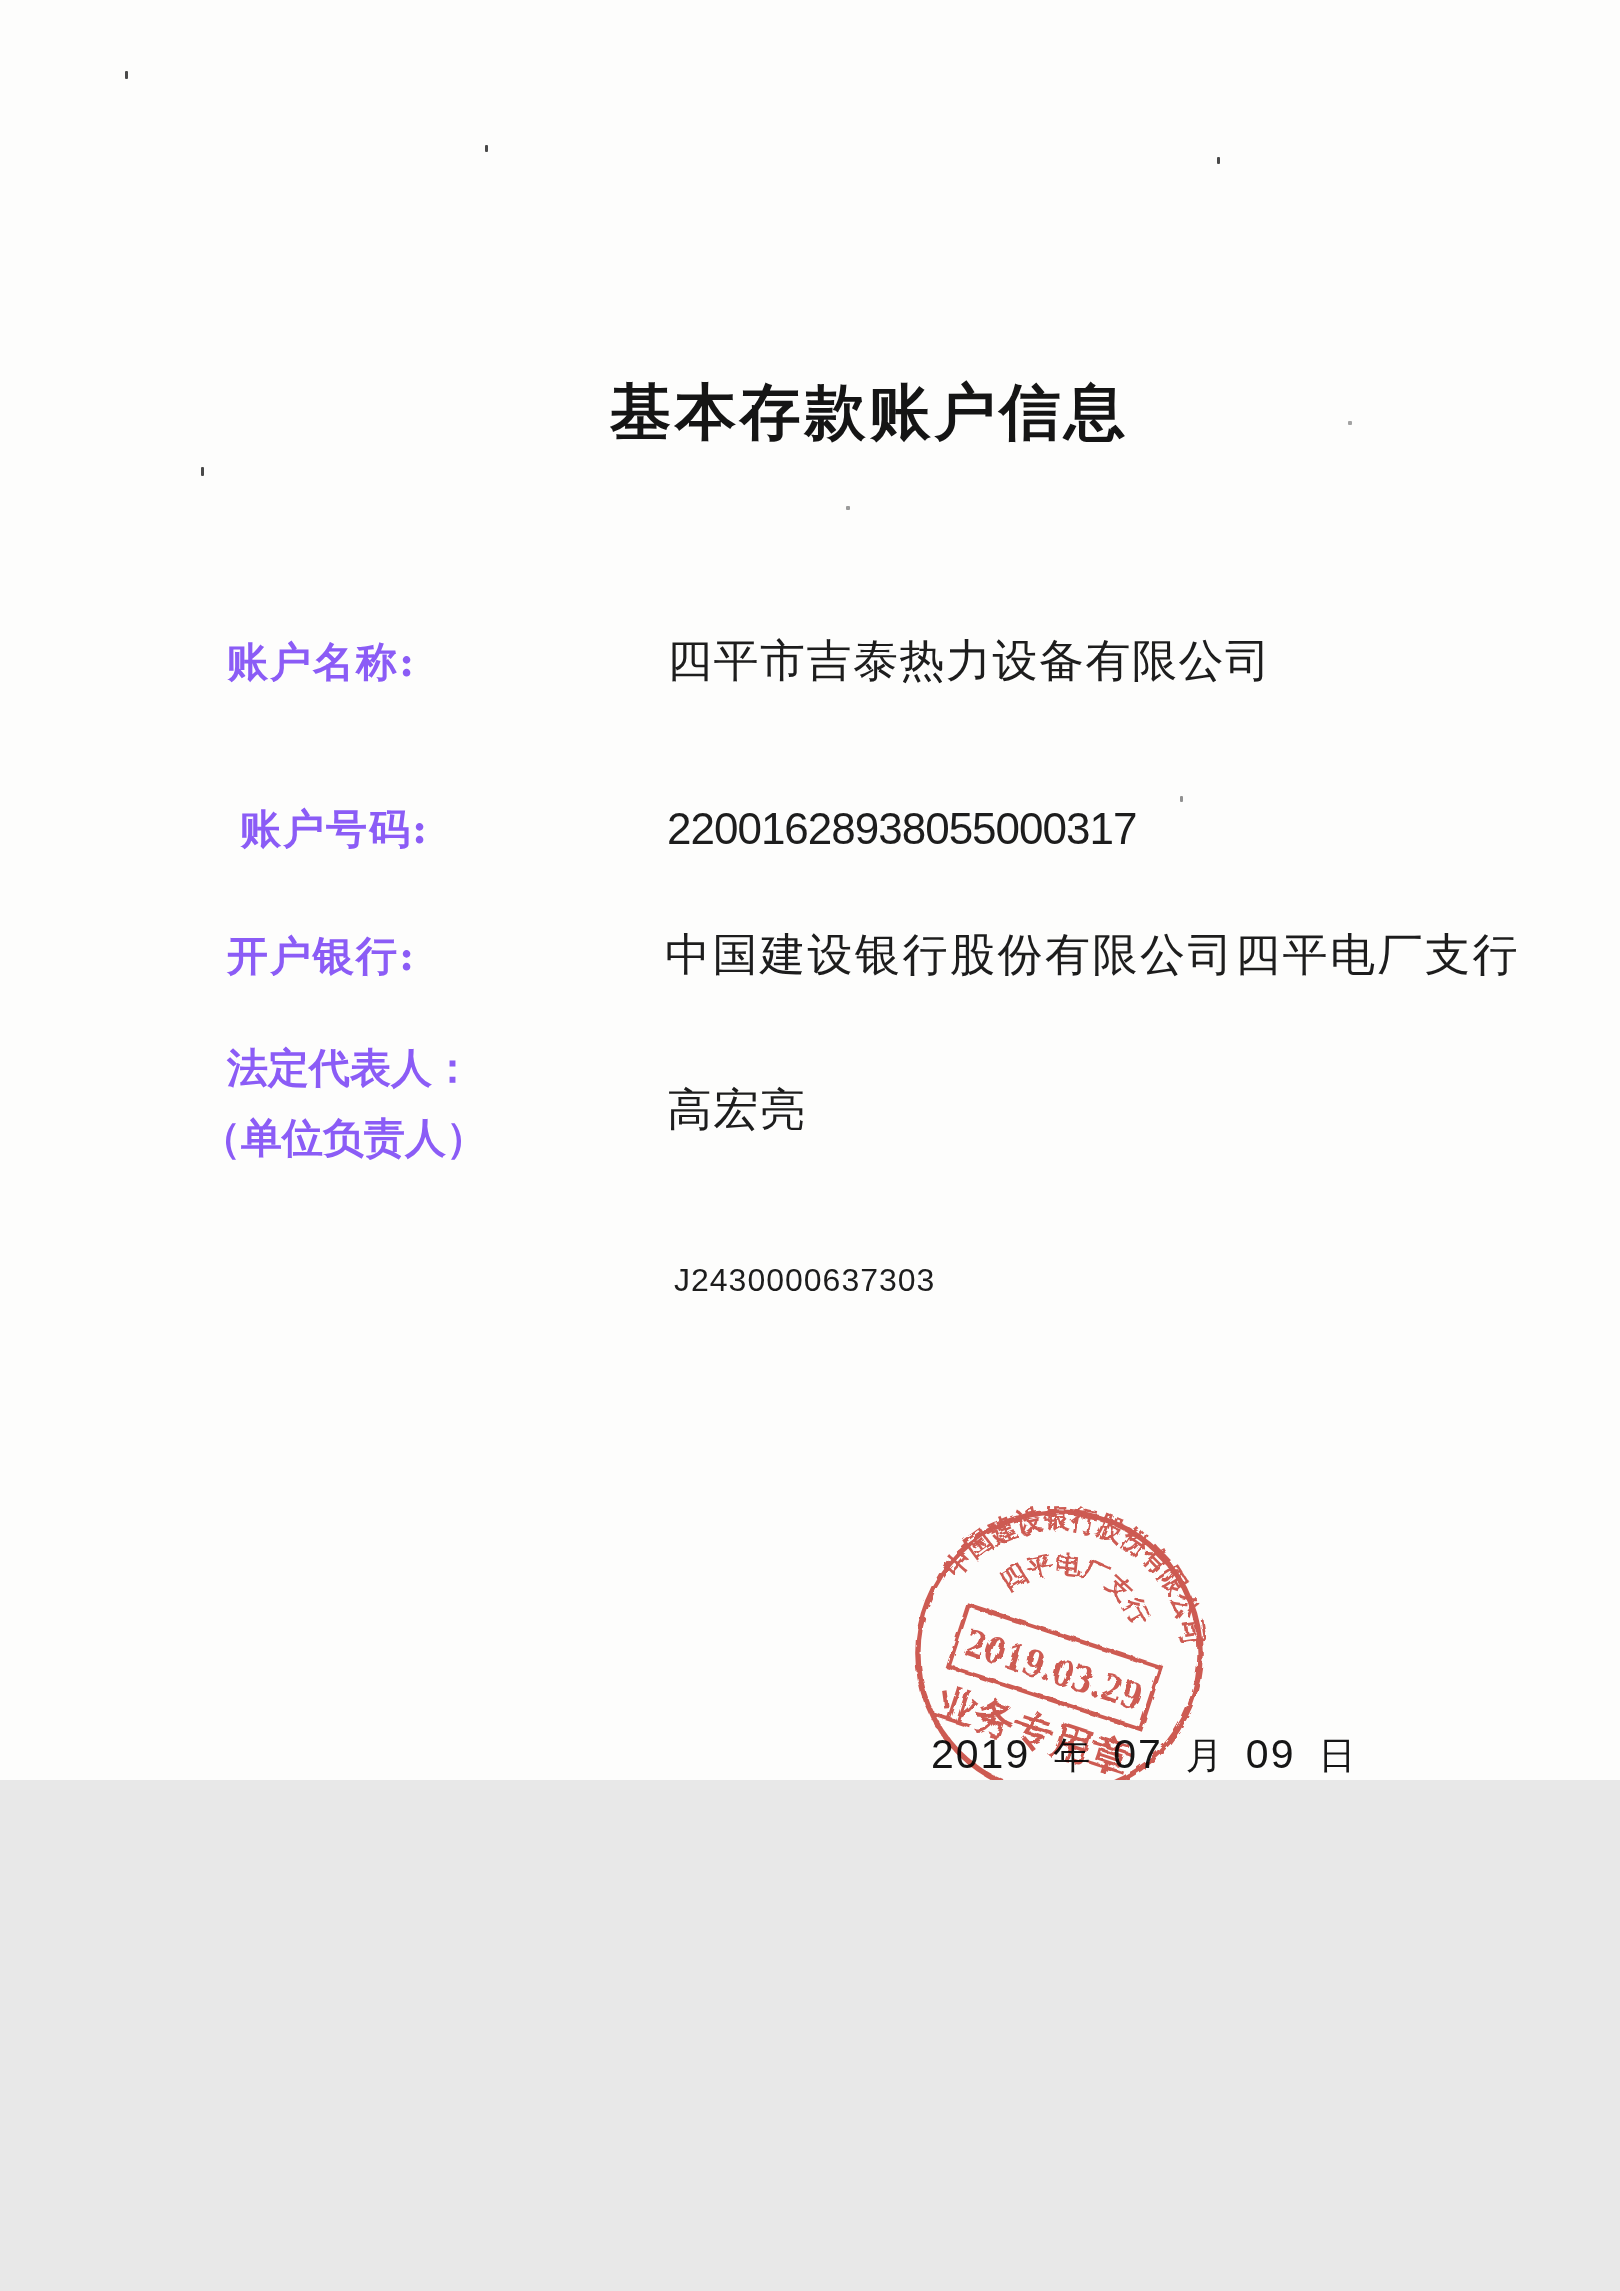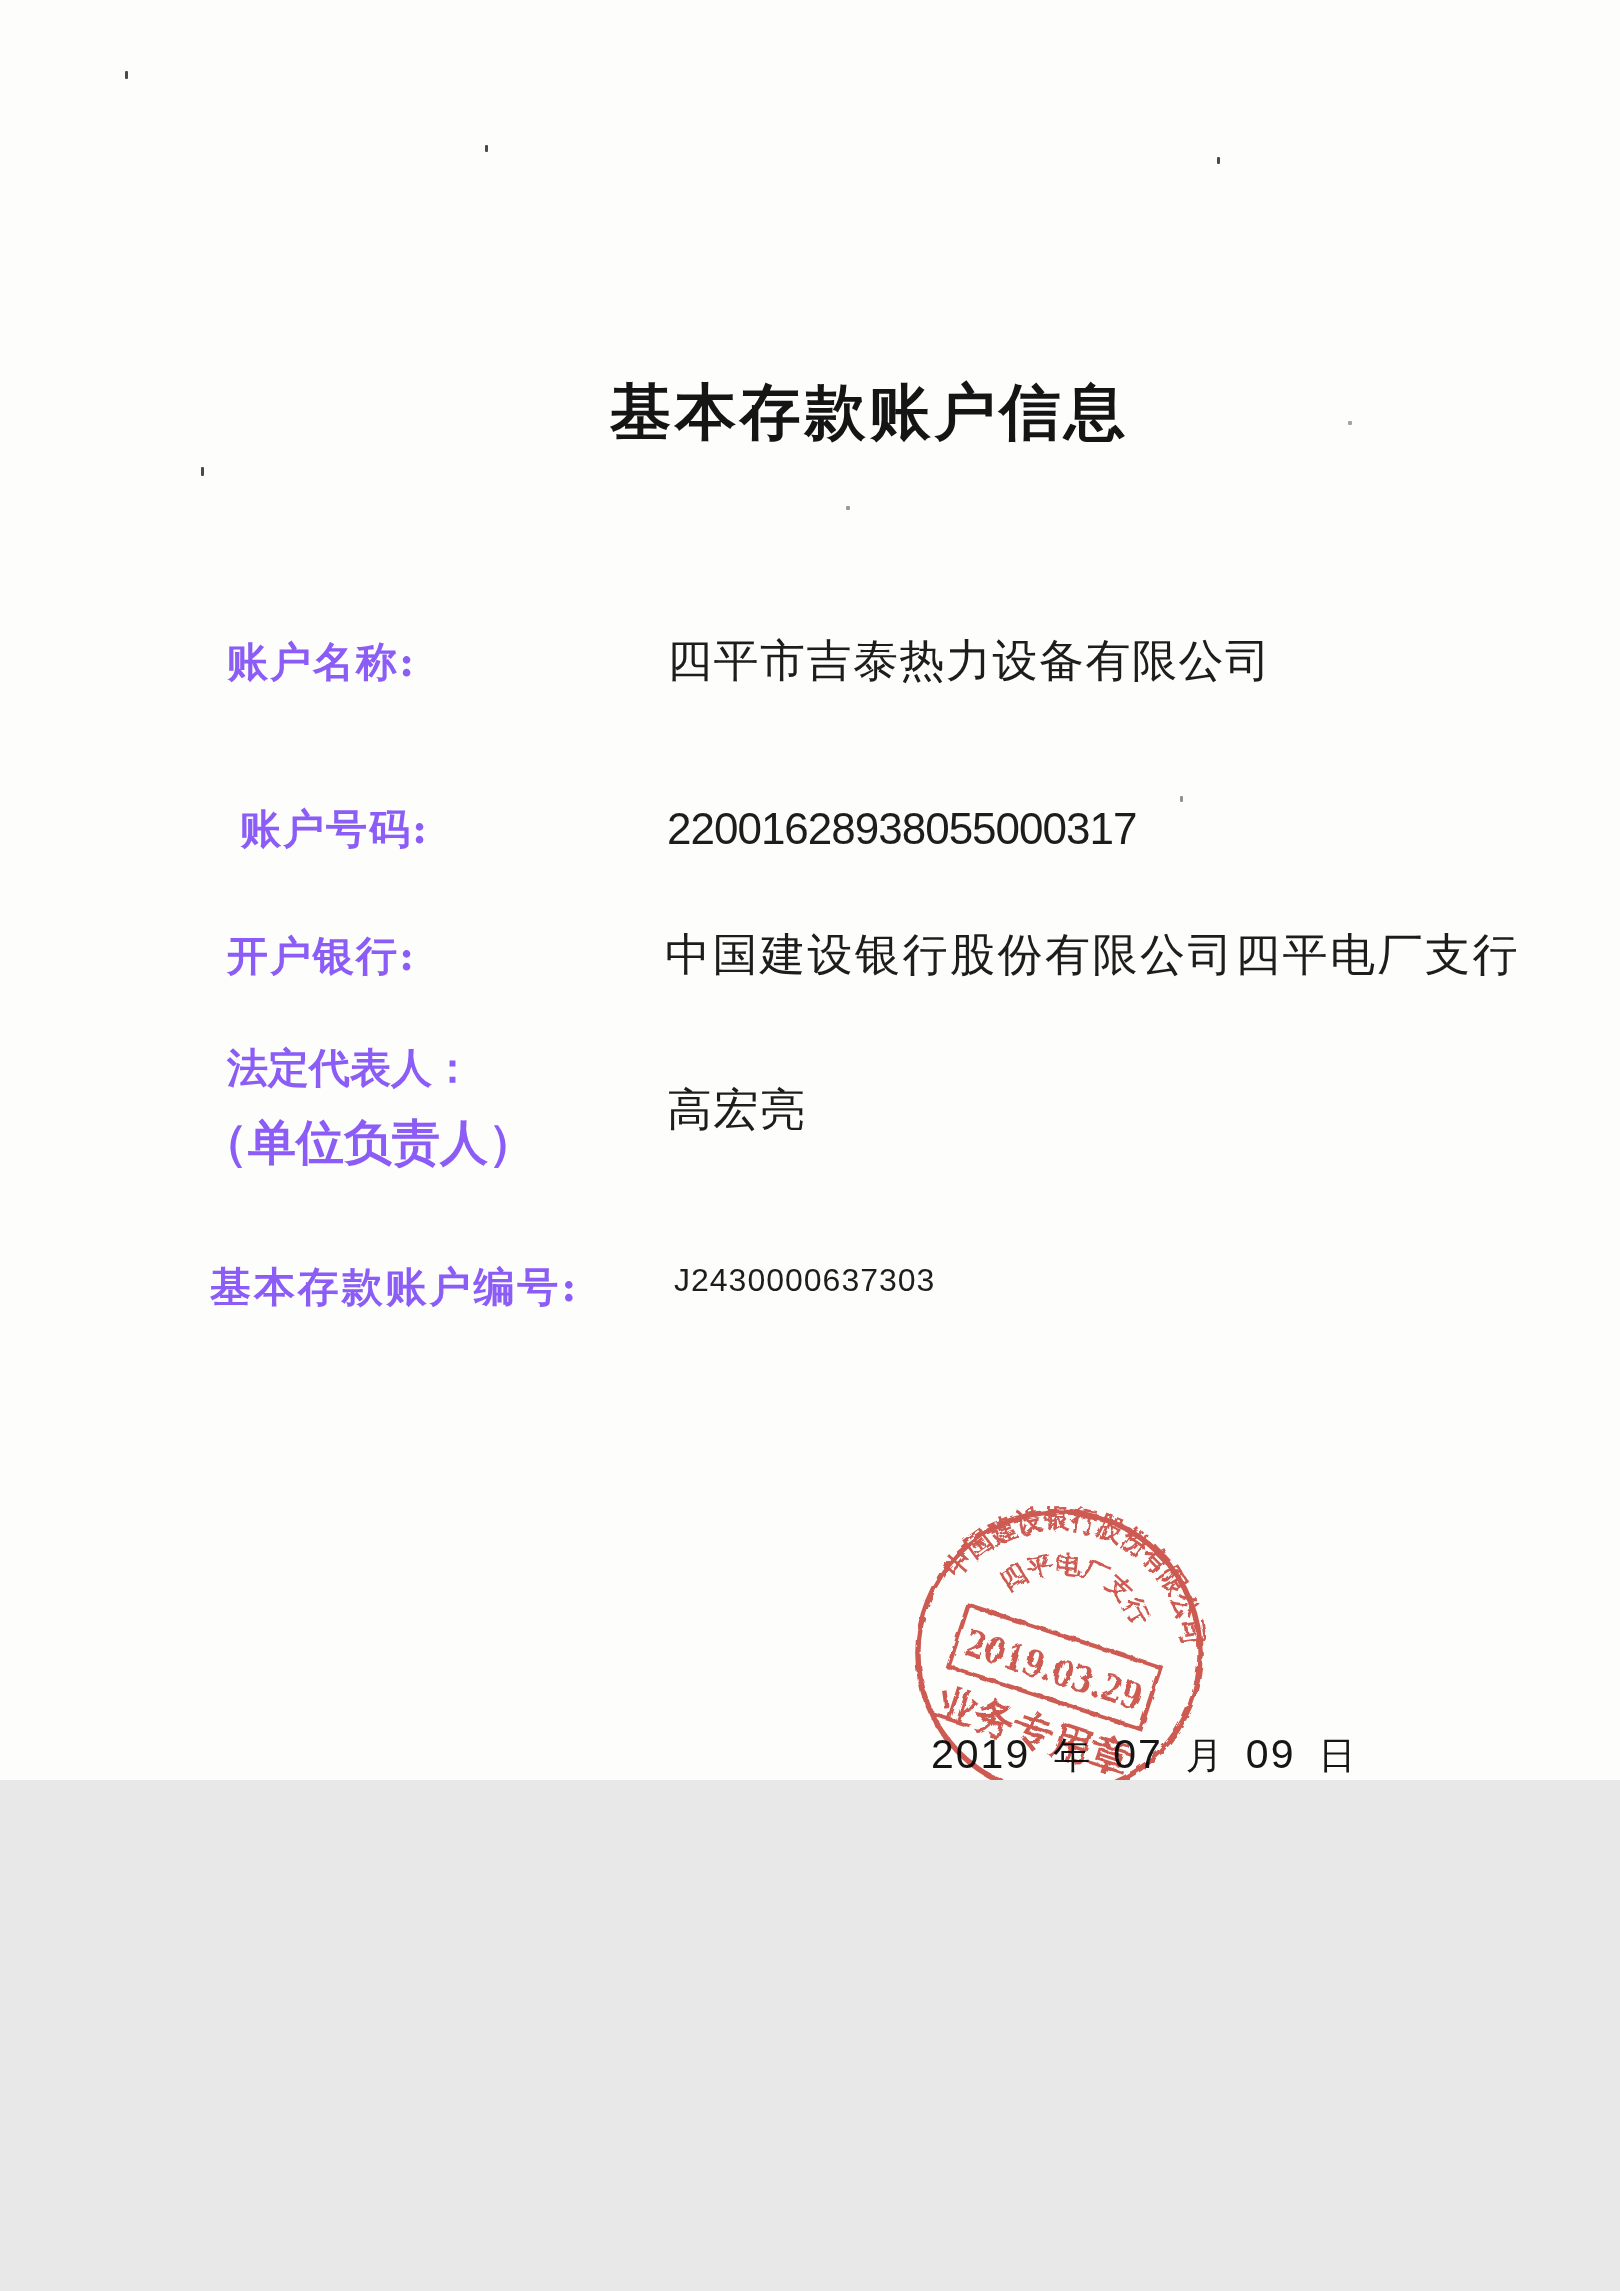--- a/index.html
+++ b/index.html
@@ -45,24 +45,23 @@
   <div class="abs field-label cjk" style="left:227px;top:635px;">账户名称:</div>
   <div class="abs field-value cjk" style="left:667px;top:631px;">四平市吉泰热力设备有限公司</div>
 
   <div class="abs field-label cjk" style="left:240px;top:802px;">账户号码:</div>
   <div class="abs num" style="left:667px;top:804px;font-size:44px;letter-spacing:-1px;">22001628938055000317</div>
 
   <div class="abs field-label cjk" style="left:227px;top:929px;">开户银行:</div>
   <div class="abs field-value cjk" style="left:665px;top:925px;letter-spacing:2.5px;">中国建设银行股份有限公司四平电厂支行</div>
 
   <div class="abs field-label cjk" style="left:227px;top:1041px;letter-spacing:0;">法定代表人：</div>
-  <div class="abs field-label cjk" style="left:200px;top:1111px;font-size:48px;letter-spacing:0;">（单位负责人）</div>
+  <div class="abs field-label cjk" style="left:200px;top:1111px;font-size:41px;letter-spacing:0;">（单位负责人）</div>
   <div class="abs field-value cjk" style="left:667px;top:1080px;">高宏亮</div>
 
-  <div class="abs field-label cjk" style="left:210px;top:1260px;letter-spacing:2.9px;">基本存款账户编号:</div>
   <div class="abs num" style="left:674px;top:1262px;font-size:32px;letter-spacing:1px;">J2430000637303</div>
 
   <div class="abs date-row" style="left:931px;top:1731px;">
     <span class="date-num">2019</span>
     <span class="date-unit">年</span>
     <span class="date-num">07</span>
     <span class="date-unit">月</span>
     <span class="date-num">09</span>
     <span class="date-unit">日</span>
   </div>

